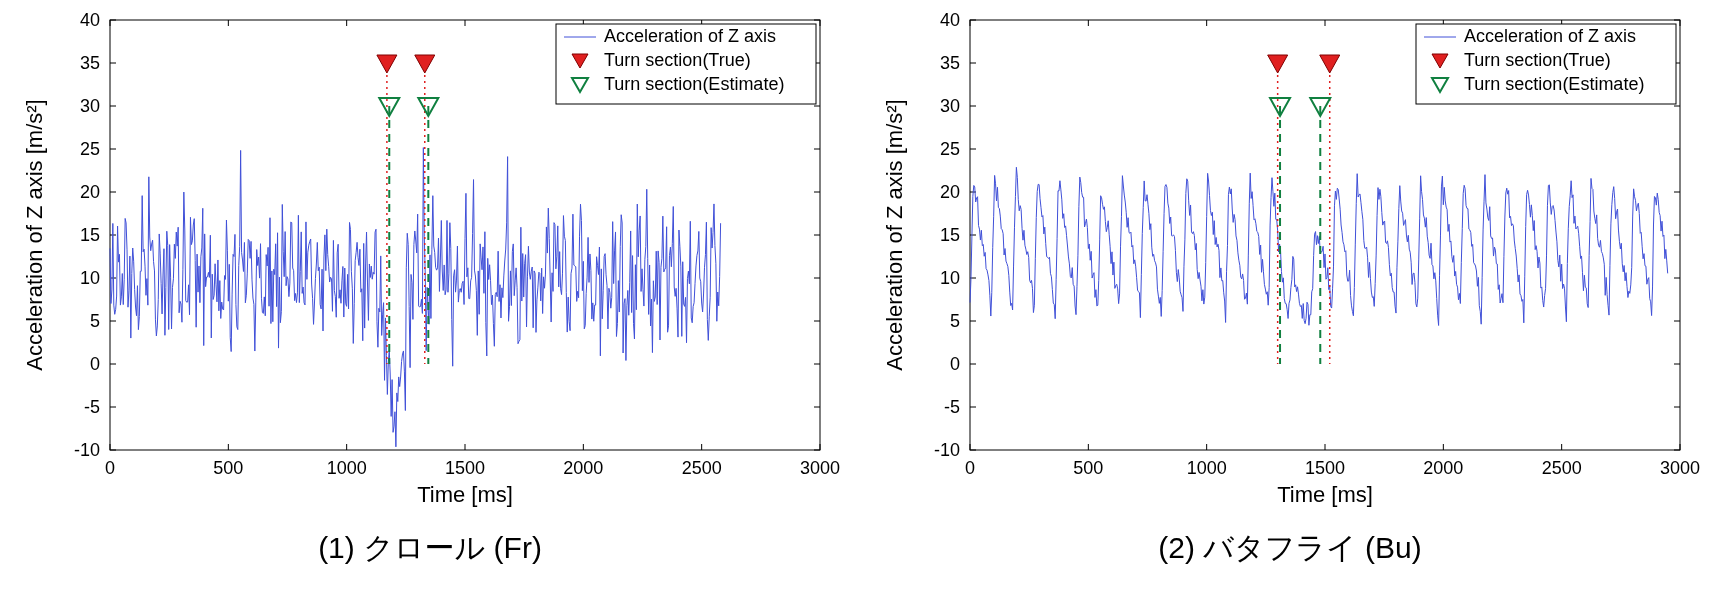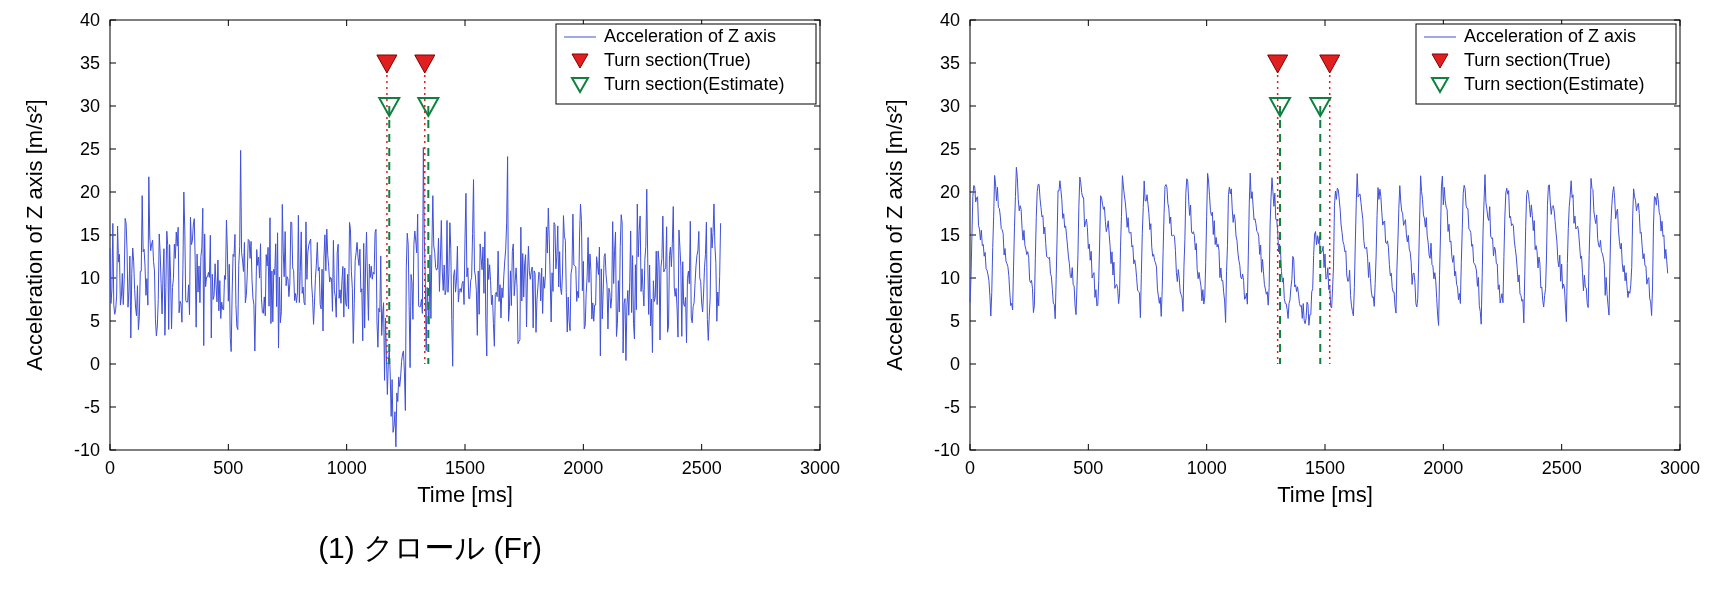--- a/index.html
+++ b/index.html
@@ -234,13 +234,14 @@
         <path class="est-marker" d="M 430.26666666666665 98 L 450.26666666666665 98 L 440.26666666666665 116 Z"></path>
         <rect class="legend-box" x="536" y="24" width="260" height="80"></rect>
         <line x1="544" y1="37" x2="576" y2="37" stroke="#4050d8" stroke-width="1"></line>
         <text class="legend-text" x="584" y="42">Acceleration of Z axis</text>
         <path d="M 552 54 L 568 54 L 560 68 Z" fill="#e02020" stroke="#800000"></path>
         <text class="legend-text" x="584" y="66">Turn section(True)</text>
         <path d="M 552 78 L 568 78 L 560 92 Z" fill="none" stroke="#108040" stroke-width="2"></path>
         <text class="legend-text" x="584" y="90">Turn section(Estimate)</text>
       </svg>
   </div>
+  <div class="caption">(2) バタフライ (Bu)</div>
 </div>
 
 </body></html>

